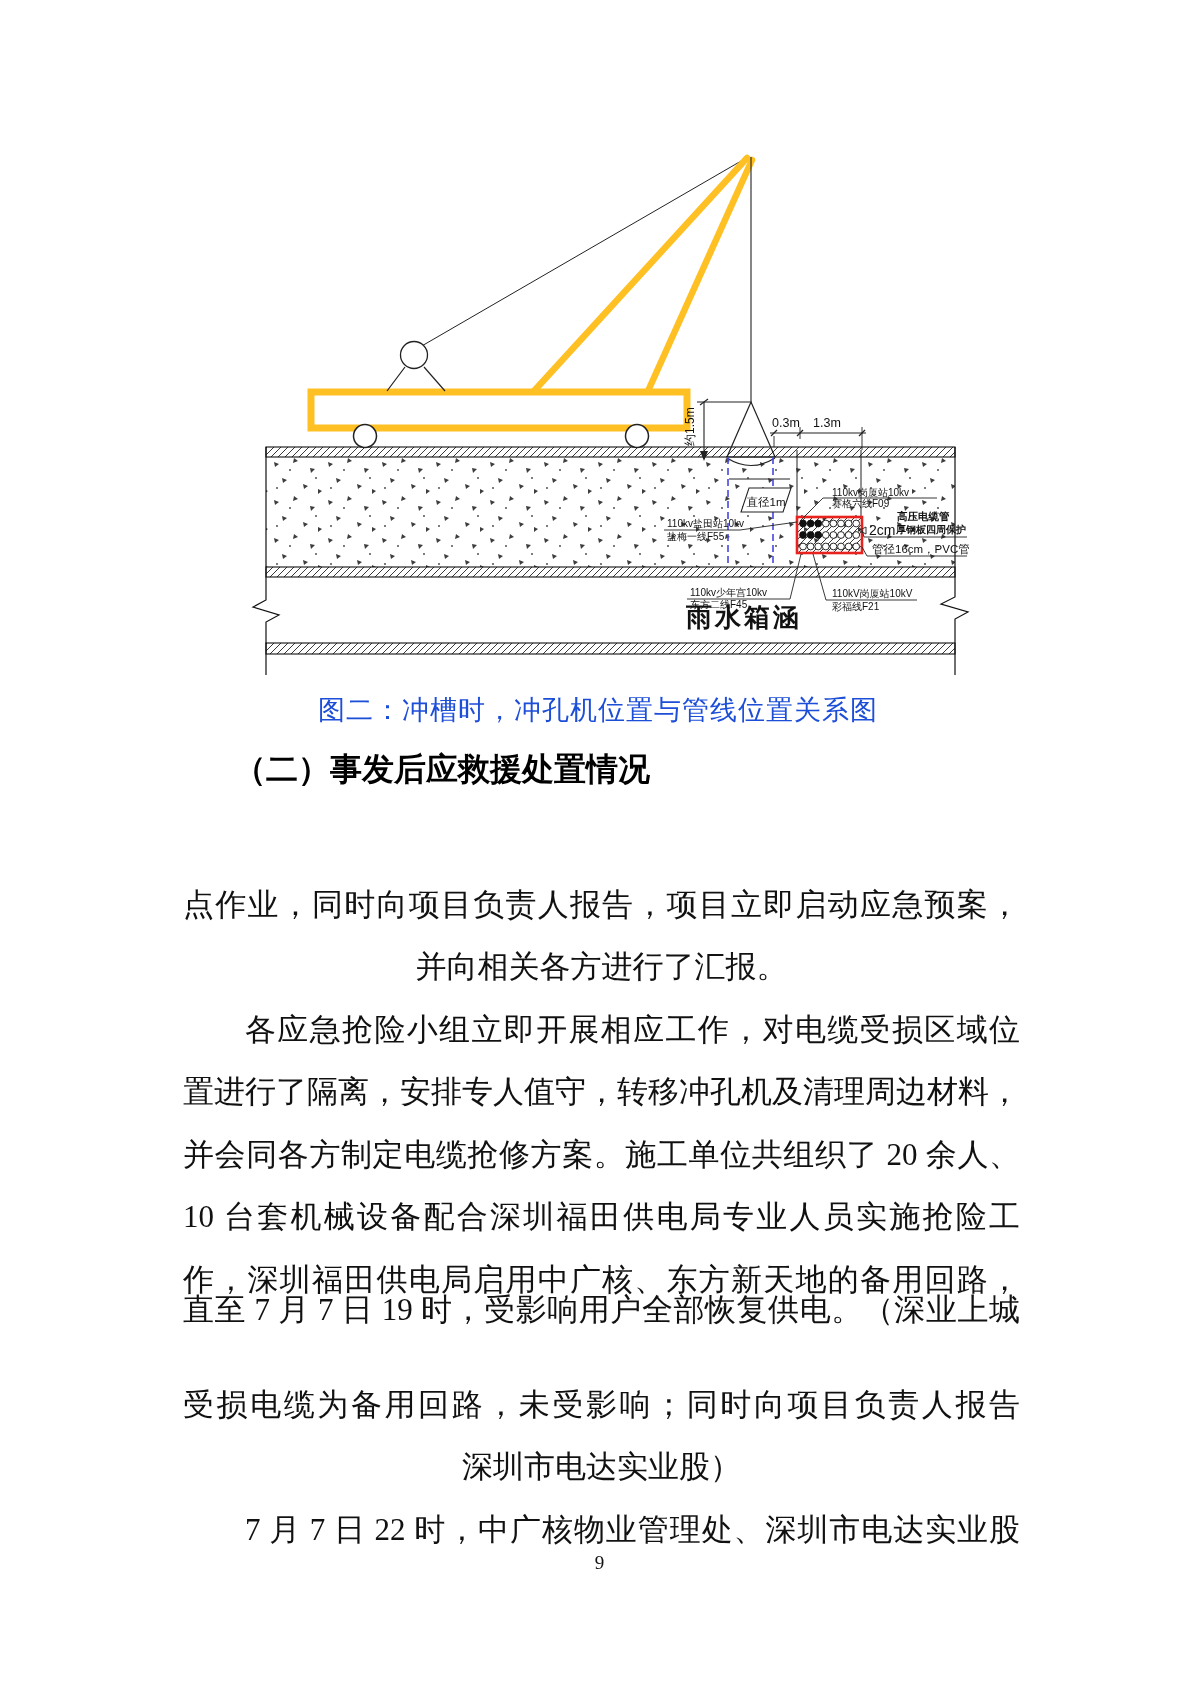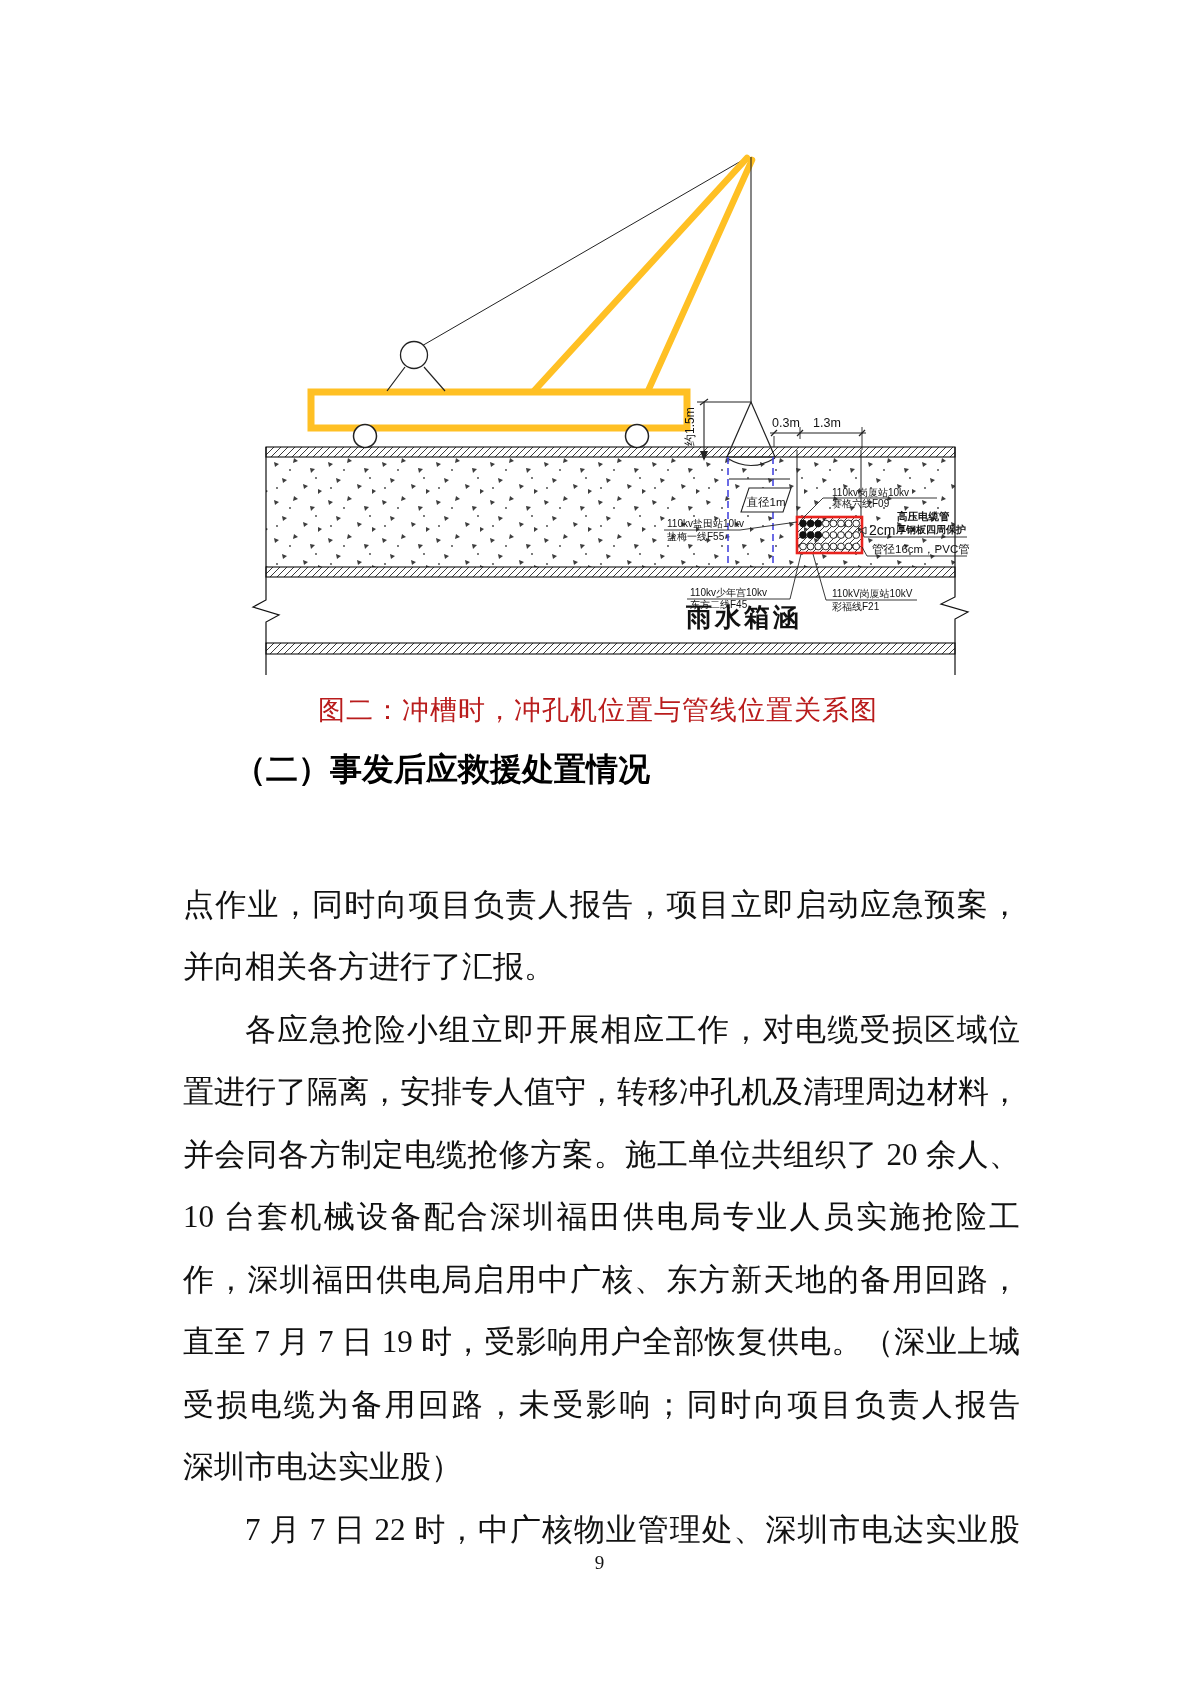--- a/index.html
+++ b/index.html
@@ -6,29 +6,29 @@
   html,body { background:#888; }
   .page {
     position:relative; width:1199px; height:1696px; margin:0 auto;
     background:#ffffff; overflow:hidden;
     font-family:"Liberation Serif","DejaVu Serif",serif; color:#1a1a1a;
   }
   .diagram { position:absolute; left:245px; top:130px; width:730px; height:545px; }
   .diagram text { font-family:"Liberation Sans","DejaVu Sans",sans-serif; fill:#111; }
   .caption {
     position:absolute; left:318px; top:692px; font-size:27px; letter-spacing:1px;
-    white-space:nowrap; color:#b91c1c;
+    white-space:nowrap; color:#1d4ed8;
   }
   .heading {
     position:absolute; left:234px; top:748px; font-size:32px; font-weight:bold;
     white-space:nowrap; color:#000;
   }
   .bline {
     position:absolute; left:183px; width:837px; height:44px; font-size:31px;
-    line-height:38px; color:#111; overflow:hidden; white-space:nowrap;
+    line-height:38px; color:#111; overflow:hidden; white-space:nowrap;text-align:center;
   }
   .bline.j { text-align:justify; text-align-last:justify; }
   .bline.ind { padding-left:62px; }
   .pagenum {
     position:absolute; left:0; right:0; top:1552px; text-align:center;
     font-size:19px; color:#111;
   }
 </style>
 </head>
 <body>
@@ -178,19 +178,19 @@
 
   <div class="heading">（二）事发后应救援处置情况</div>
 
   <div class="bline j" style="top:886px">点作业，同时向项目负责人报告，项目立即启动应急预案，</div>
   <div class="bline" style="top:948px">并向相关各方进行了汇报。</div>
   <div class="bline ind j" style="top:1011px">各应急抢险小组立即开展相应工作，对电缆受损区域位</div>
   <div class="bline j" style="top:1073px">置进行了隔离，安排专人值守，转移冲孔机及清理周边材料，</div>
   <div class="bline j" style="top:1136px">并会同各方制定电缆抢修方案。施工单位共组织了 20 余人、</div>
   <div class="bline j" style="top:1198px">10 台套机械设备配合深圳福田供电局专业人员实施抢险工</div>
   <div class="bline j" style="top:1261px">作，深圳福田供电局启用中广核、东方新天地的备用回路，</div>
-  <div class="bline j" style="top:1323px">直至 7 月 7 日 19 时，受影响用户全部恢复供电。（深业上城</div>
+  <div class="bline j" style="top:1291px">直至 7 月 7 日 19 时，受影响用户全部恢复供电。（深业上城</div>
   <div class="bline j" style="top:1386px">受损电缆为备用回路，未受影响；同时向项目负责人报告</div>
   <div class="bline" style="top:1448px">深圳市电达实业股）</div>
   <div class="bline ind j" style="top:1511px">7 月 7 日 22 时，中广核物业管理处、深圳市电达实业股</div>
 
   <div class="pagenum">9</div>
 </div>
 
 </body></html>

